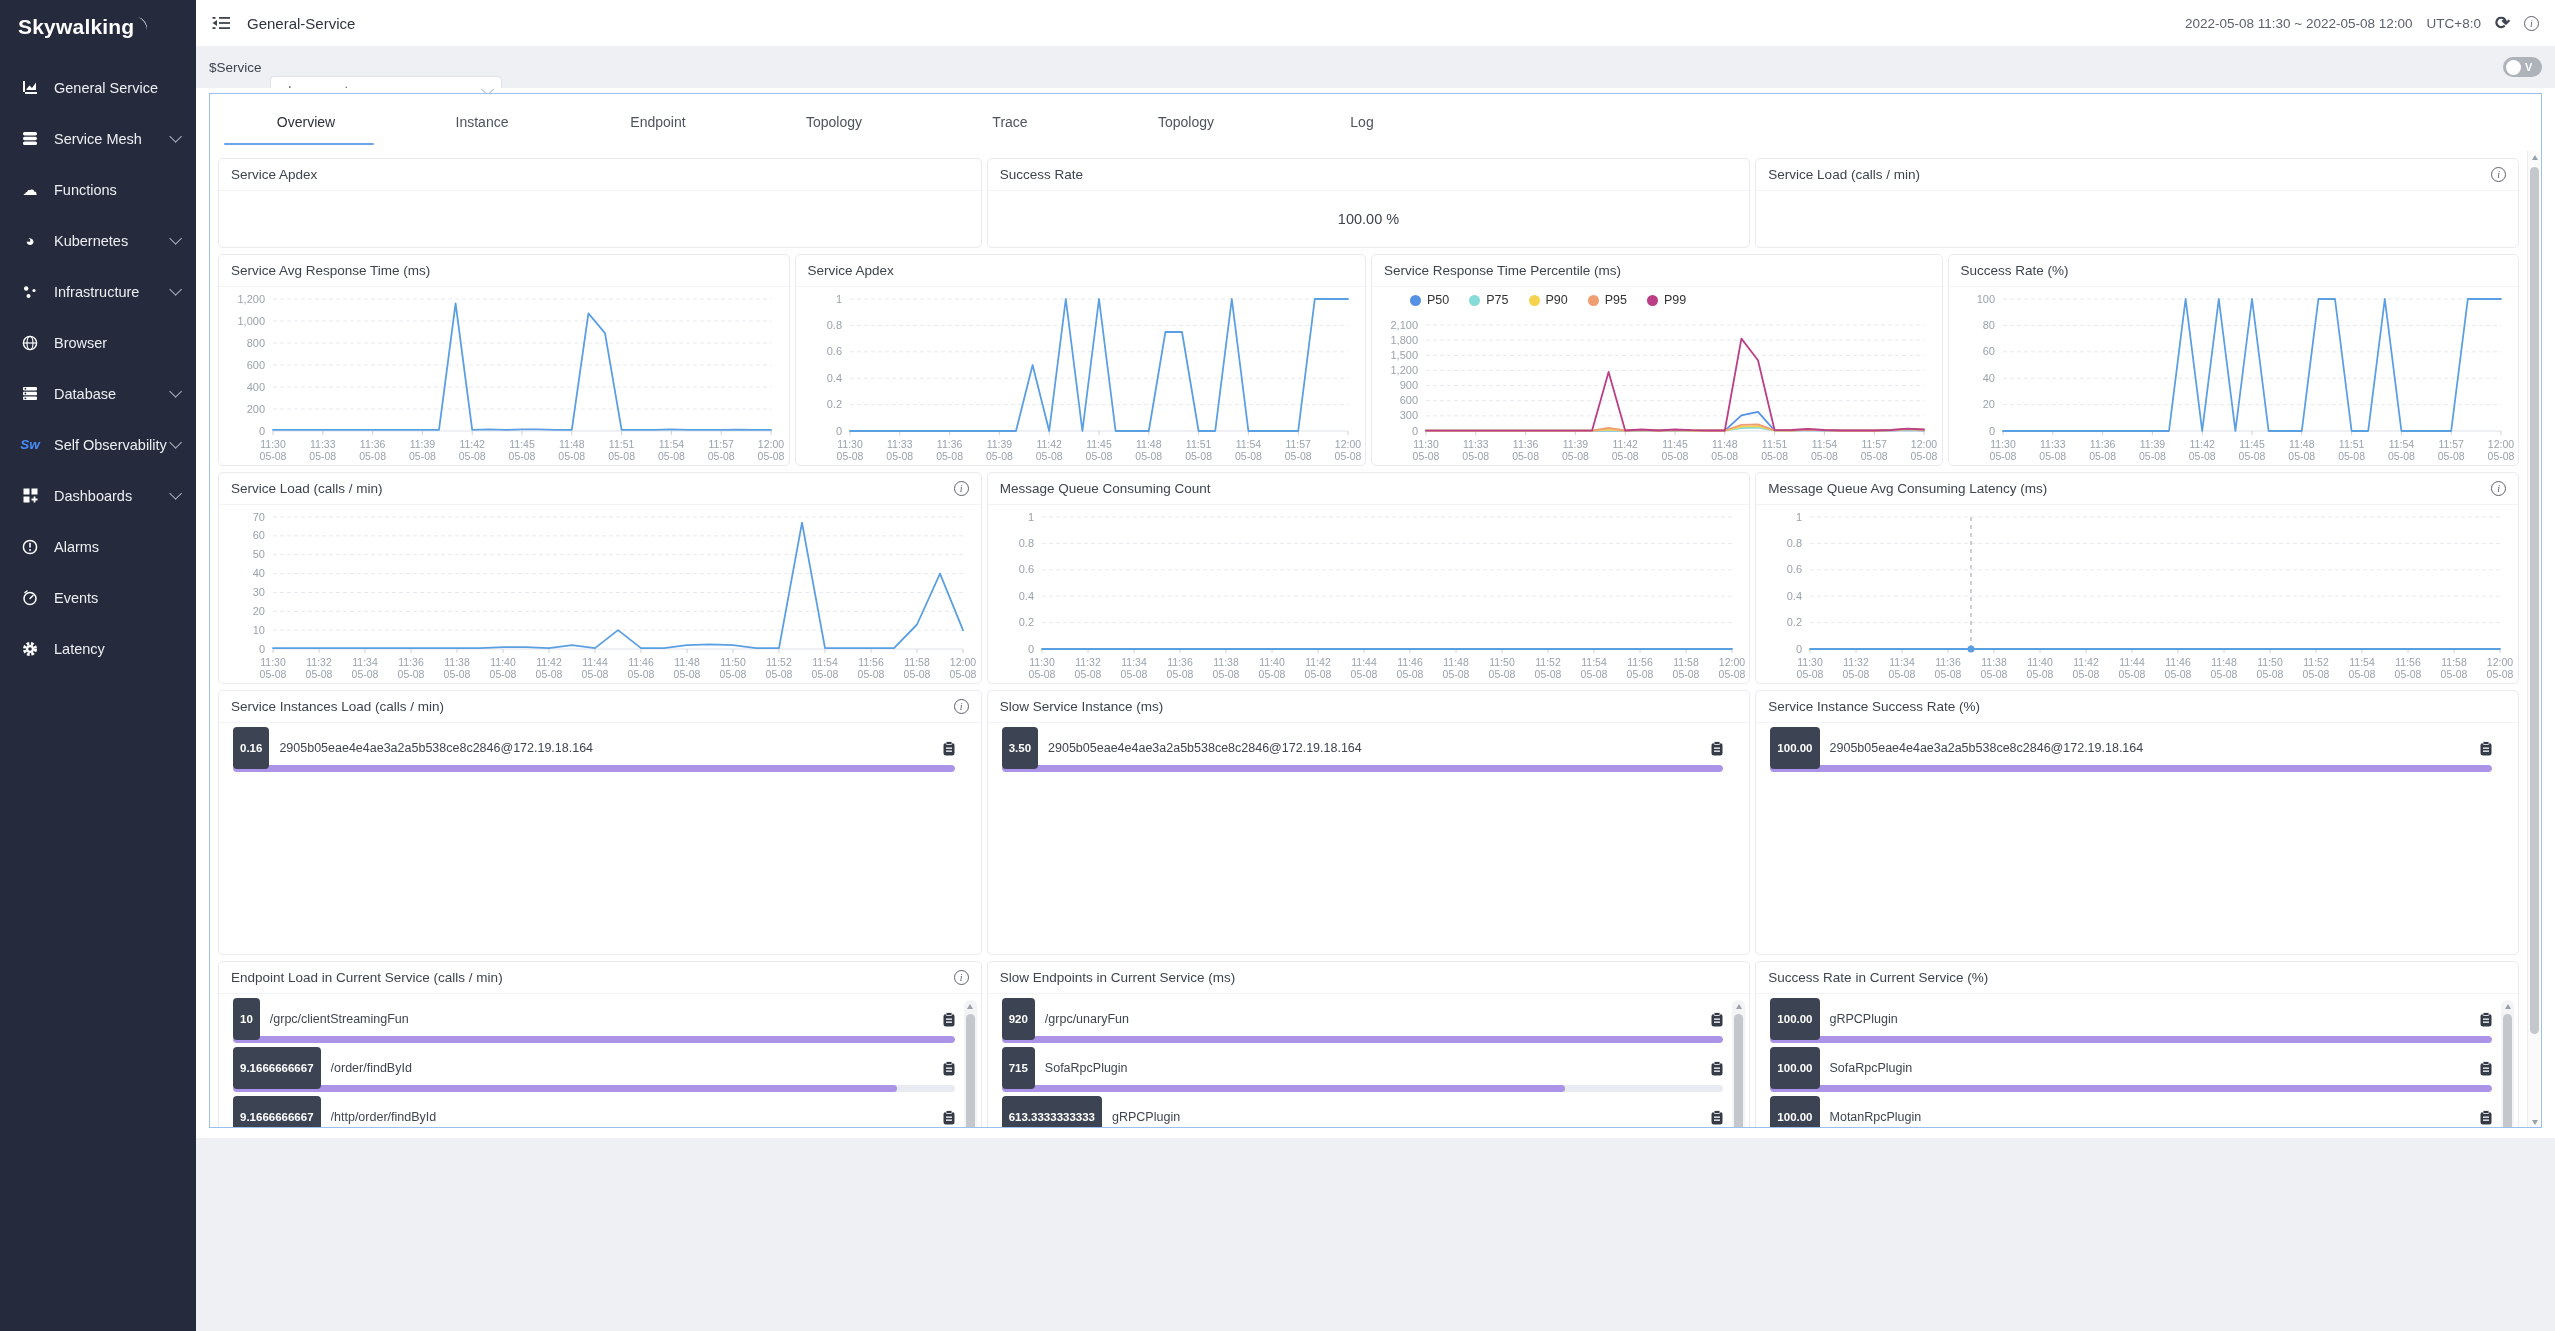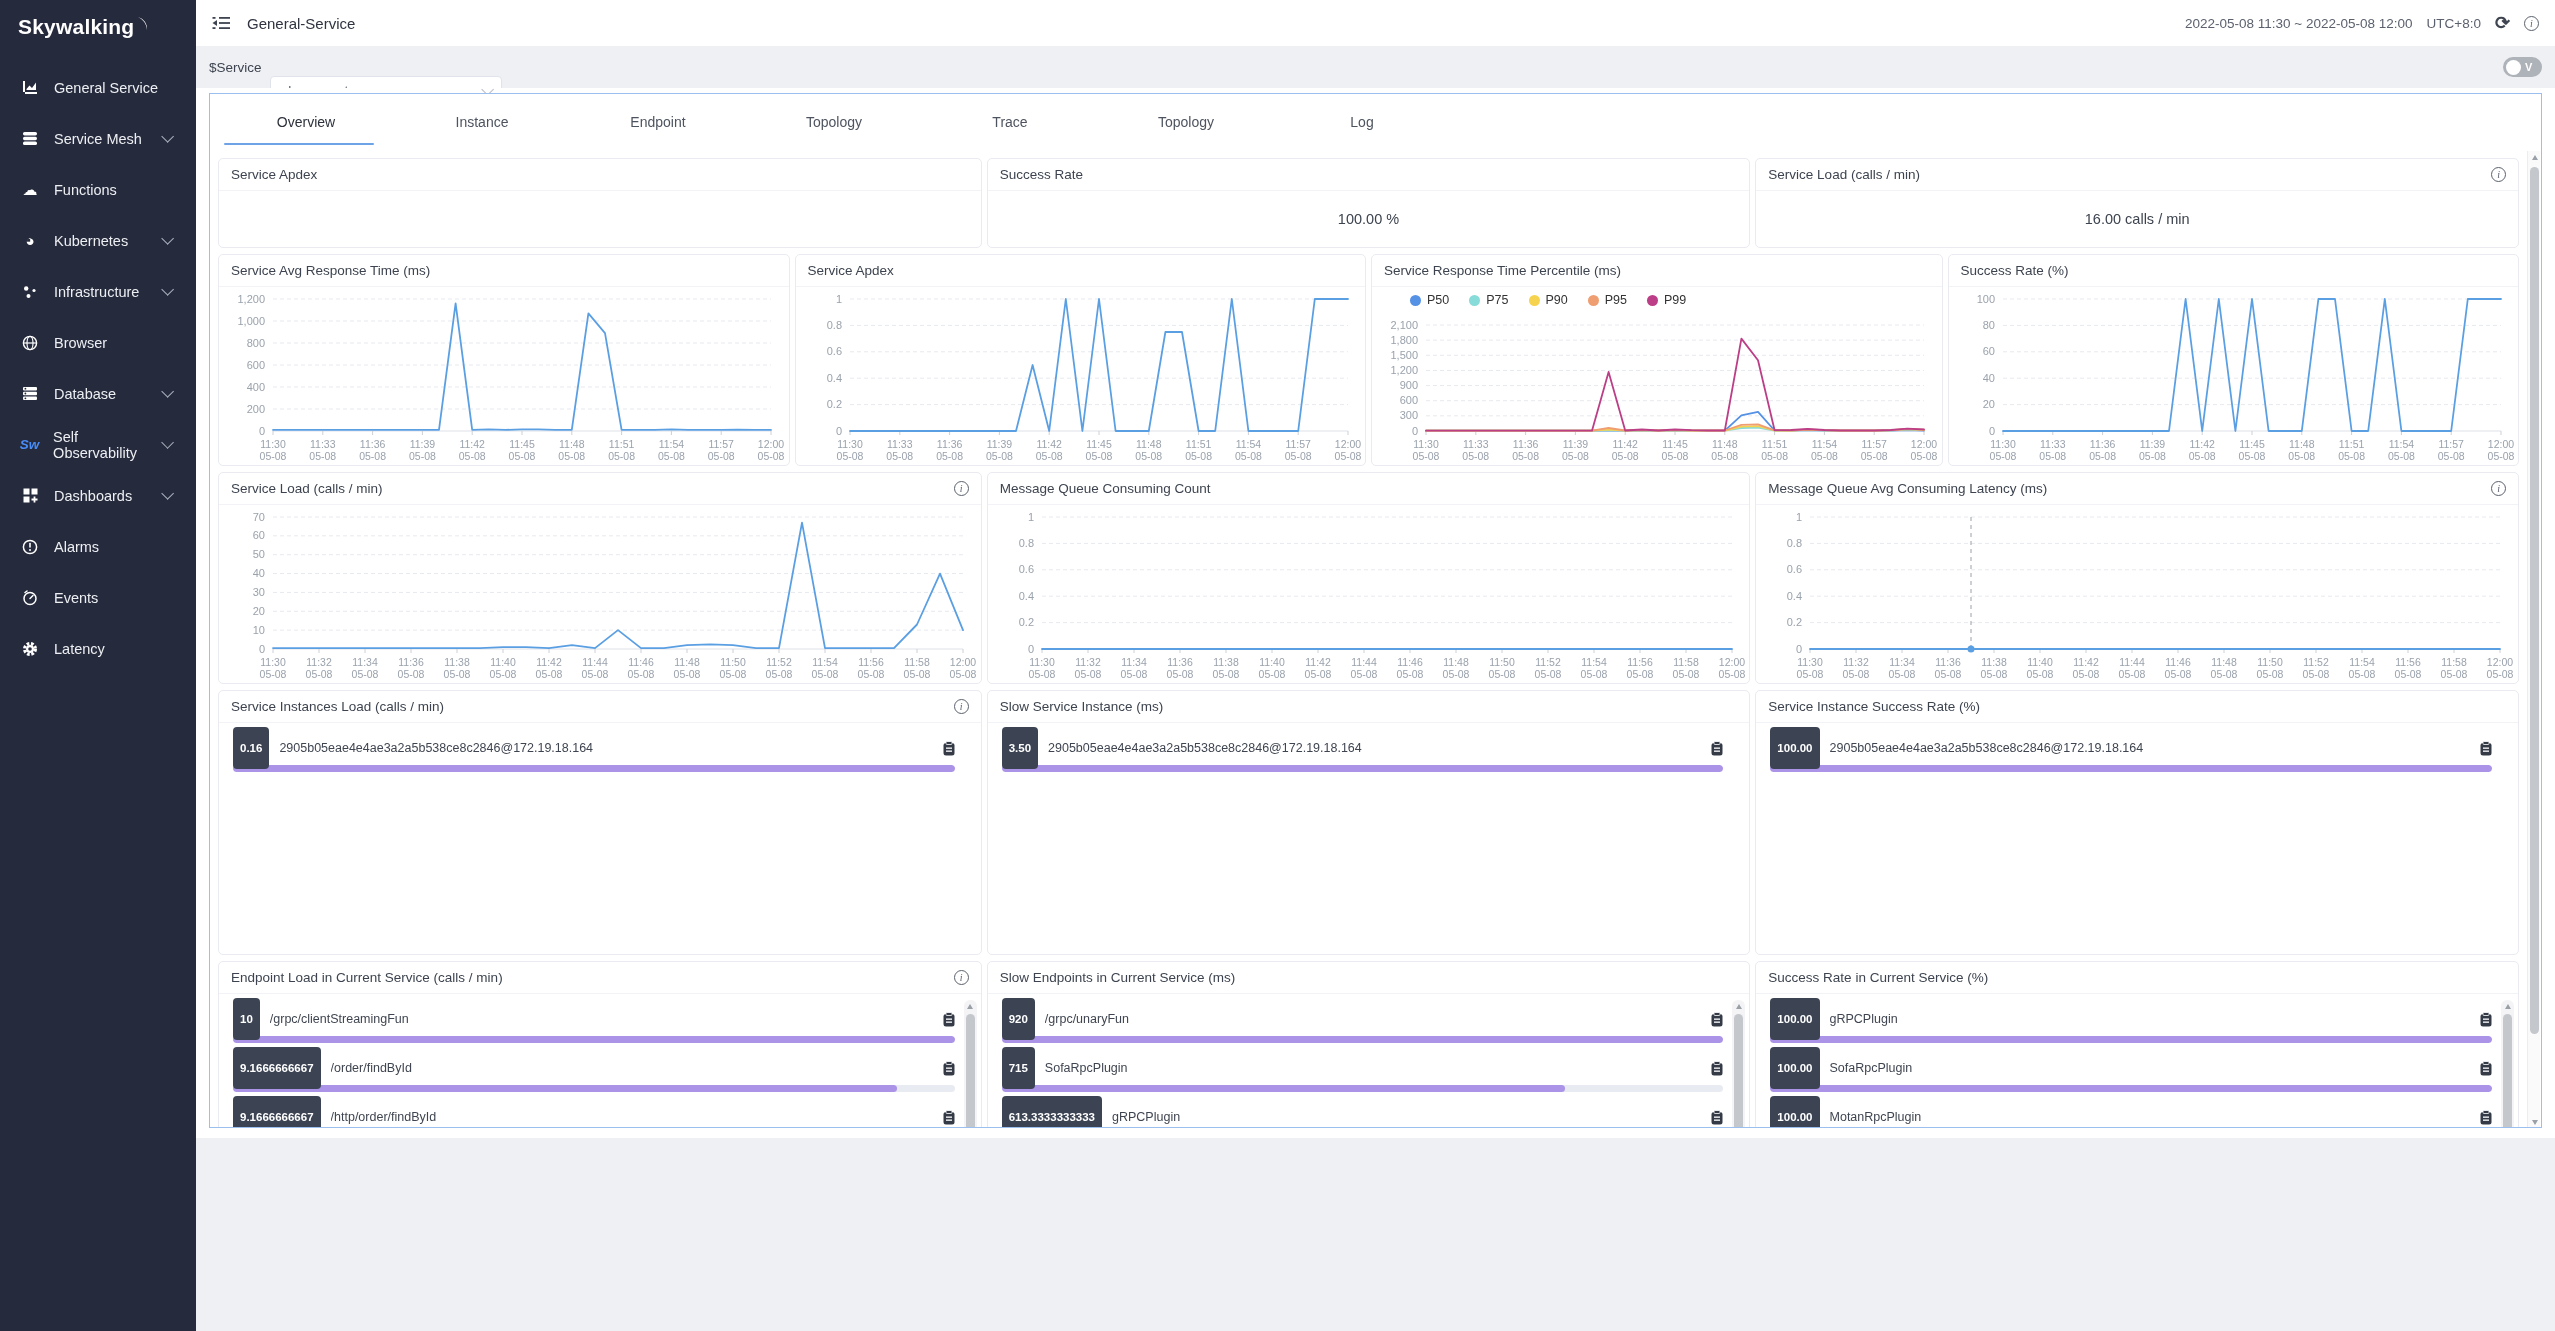--- a/index.html
+++ b/index.html
@@ -4,21 +4,21 @@
 <style>
   * { box-sizing: border-box; margin: 0; padding: 0; }
   html,body { width:2555px; height:1331px; overflow:hidden; font-family:"Liberation Sans",sans-serif; background:#eef0f4; }
   .app { display:flex; width:2555px; height:1331px; }
 
   
   .sidebar { width:196px; min-width:196px; background:#252a3c; height:100%; }
   .logo { height:54px; display:flex; align-items:center; padding-left:18px; color:#fff; font-size:21px; font-weight:700; letter-spacing:.2px; }
   .logo svg { margin-left:2px; margin-top:-8px; }
   .nav { margin-top:8px; }
-  .nav-item { height:51px; display:flex; align-items:center; padding:0 26px 0 19px; color:#edeff3; font-size:14.5px; cursor:pointer; }
+  .nav-item { height:51px; display:flex; align-items:center; padding:0 18px 0 19px; color:#edeff3; font-size:14.5px; cursor:pointer; }
   .ni-icon { width:22px; display:flex; justify-content:center; align-items:center; margin-right:13px; font-size:15px; color:#fff; }
   .ni-icon.sw { color:#4a8df8; font-weight:700; font-size:13.5px; font-style:italic; }
   .chev { margin-left:auto; width:9px; height:9px; border-right:1.6px solid #aab0bd; border-bottom:1.6px solid #aab0bd; transform:rotate(45deg) translateY(-3px); }
 
   
   .main { flex:1; display:flex; flex-direction:column; background:#eef0f4; min-width:0; }
   .header { height:46px; background:#fff; display:flex; align-items:center; padding:0 16px; }
   .collapse-btn { display:flex; align-items:center; cursor:pointer; }
   .header-title { margin-left:16px; font-size:15px; color:#2f3440; }
   .header-right { margin-left:auto; display:flex; align-items:center; gap:14px; color:#5b616d; font-size:13.5px; }
@@ -261,21 +261,20 @@
               <div class="card-header">
                   <span>Success Rate</span>
                 </div>
               <div class="metric-value">100.00 %</div>
             </div>
             <div class="card metric-card">
               <div class="card-header">
                 <span>Service Load (calls / min)</span>
                 <span class="info-circ">i</span>
               </div>
-              <div class="metric-value">16.00 calls / min</div>
             </div>
           </div>
 
           <div class="row">
             <div class="card chart-card">
               <div class="card-header">
                   <span>Service Avg Response Time (ms)</span>
                 </div>
               <div class="chart-body">
                   <svg width="570" height="178">

